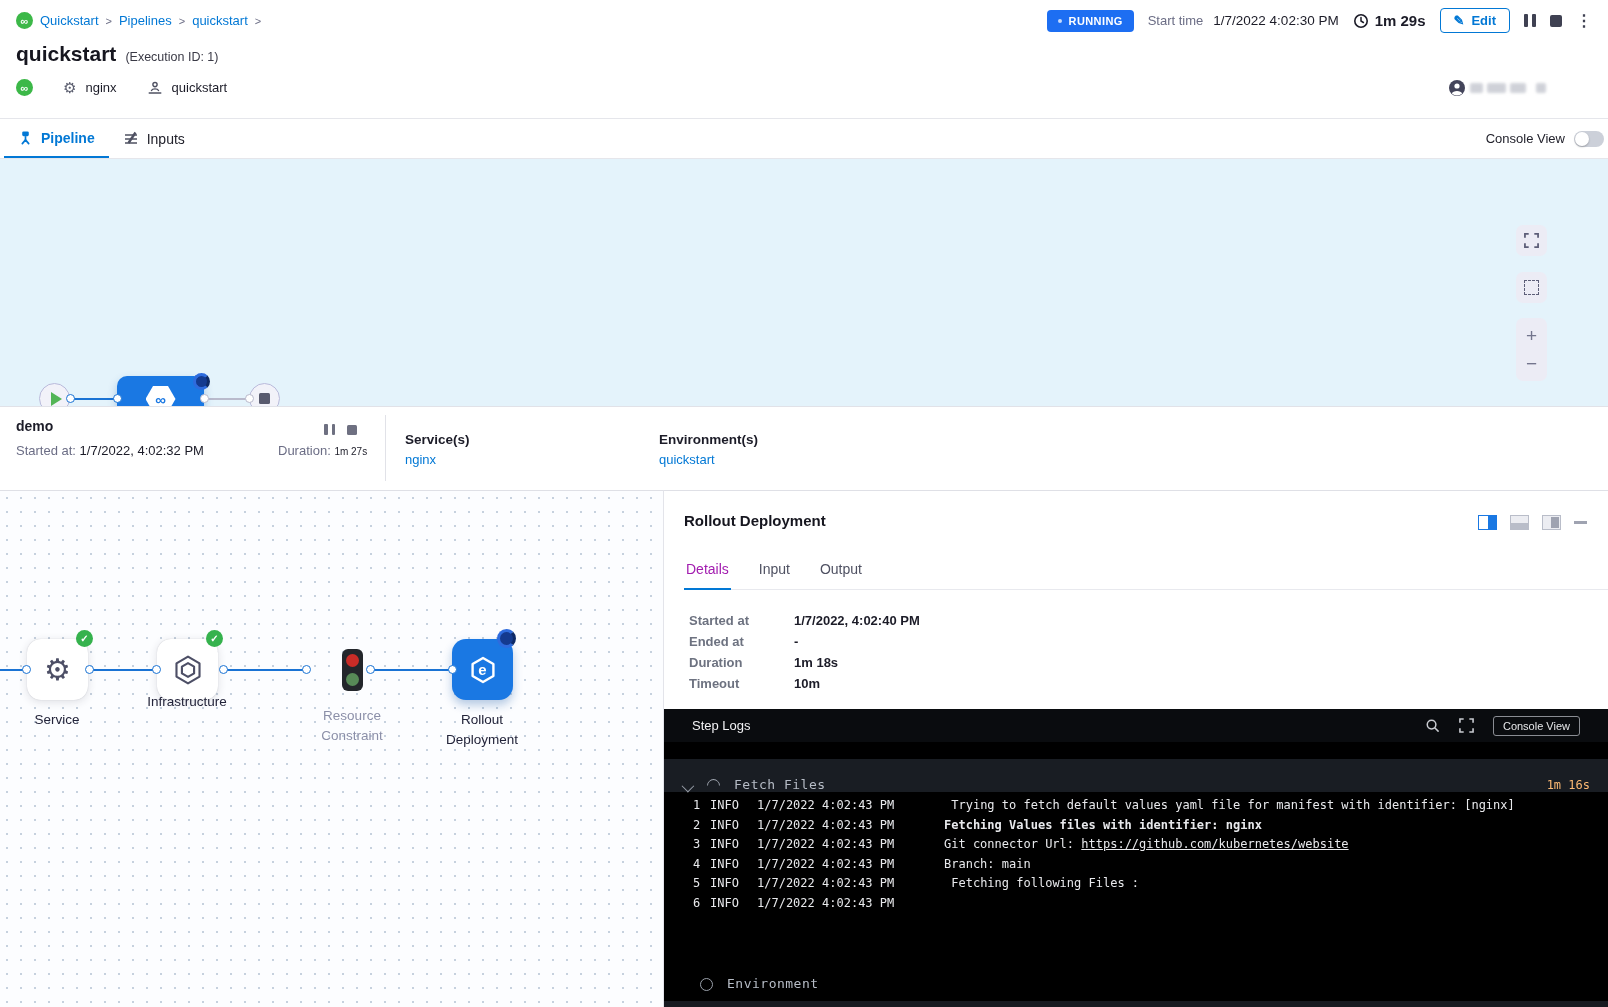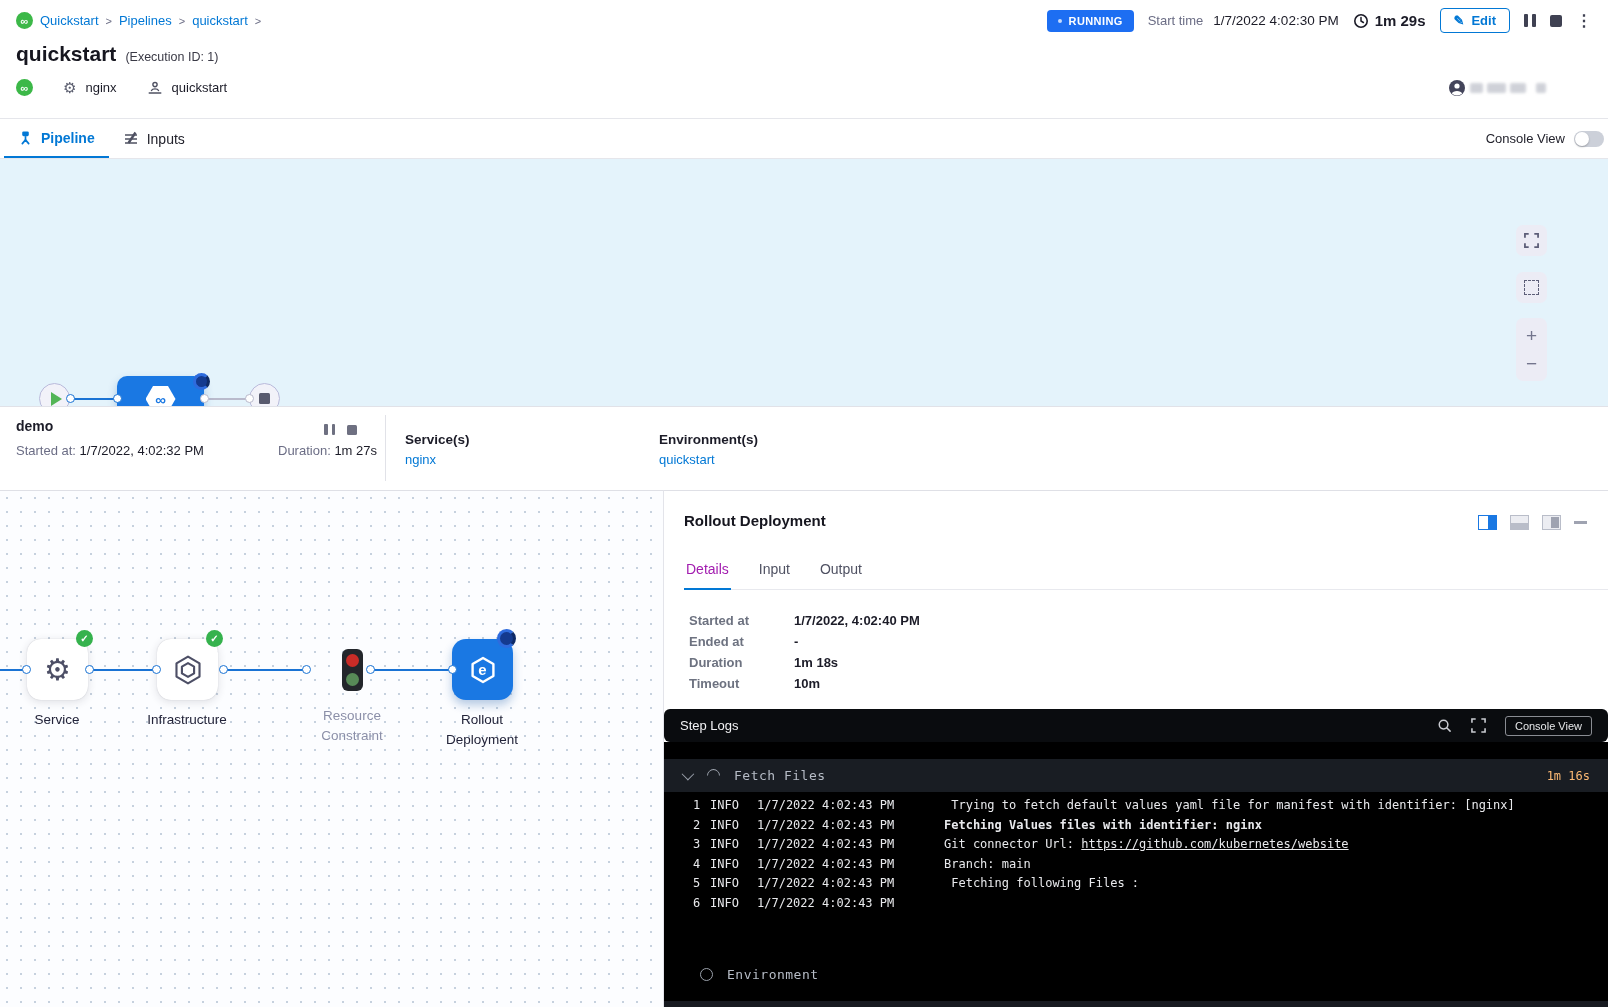--- a/index.html
+++ b/index.html
@@ -109,27 +109,27 @@
   .lay-right i { position:absolute; right:1px; top:1px; bottom:1px; width:45%; background:#9fa3b1; }
   .lay-min { width:13px; height:2.5px; background:#9fa3b1; align-self:center; cursor:pointer; }
   .rp-tabs { left:20px; right:0; top:66px; height:33px; display:flex; gap:26px; border-bottom:1px solid #e8e9ee; font-size:14px; }
   .rp-tab { cursor:pointer; color:#4f5162; padding:4px 2px; }
   .rp-tab-active { color:#a21caf; font-weight:normal; border-bottom:2.5px solid #0278d5; margin-bottom:-1px; }
   .rp-details { left:25px; top:122px; display:grid; grid-template-columns:105px auto; row-gap:6px; font-size:13px; }
   .d-lbl { color:#6d7280; font-weight:bold; }
   .d-val { color:#1c1c28; font-weight:bold; }
 
   
-  .steplogs-bar { left:0; right:0; top:218px; height:33px; background:#0a0c0f; display:flex; align-items:center; padding:0 16px;border-radius:6px; }
+  .steplogs-bar { left:0; right:0; top:218px; height:33px; background:#0a0c0f; display:flex; align-items:center; padding:0 28px; }
   .sl-title { color:#f2f2f4; font-size:13px; }
   .sl-right { margin-left:auto; display:flex; align-items:center; gap:19px; }
   .sl-btn { border:1px solid #8a8d93; color:#e6e7e9; font-size:11px; padding:3px 9px; border-radius:3px; cursor:pointer;
     font-family:"Liberation Sans",sans-serif; background:transparent; }
   .log-body { left:0; right:0; top:251px; bottom:0; background:#000; font-family:"DejaVu Sans Mono",monospace; }
-  .sec-hdr { position:absolute; left:0; right:0; height:33px; background:#191d23; display:flex; align-items:center; padding:0 18px; cursor:pointer; }
+  .sec-hdr { position:absolute; left:0; right:0; height:33px; background:#191d23; display:flex; align-items:flex-end; padding:0 18px; cursor:pointer; }
   .sec-name { color:#b6bcc6; font-size:13px; letter-spacing:.5px; margin-left:14px; }
   .sec-dur { margin-left:auto; color:#fdba74; font-size:12px; }
   .chev { width:9px; height:9px; border-right:1.8px solid #9aa0aa; border-bottom:1.8px solid #9aa0aa; transform:rotate(45deg) translateY(-2px); }
   .spin-ic { width:13px; height:13px; border-radius:50%; border:1.8px solid #9aa0aa; border-bottom-color:transparent; border-left-color:transparent; transform:rotate(-45deg); margin-left:16px; }
   .pend-ic { width:13px; height:13px; border-radius:50%; border:1.6px solid #9aa0aa; margin-left:16px; }
   .log-lines { position:absolute; left:0; right:0; top:54px; }
   .logline { display:grid; grid-template-columns:17px 47px 187px 1fr; padding-left:29px; font-size:12px; line-height:19.5px; color:#e8e9ec; }
   .mrow { min-height:19.5px; white-space:nowrap; }
   .m-bold { font-weight:bold; }
   .log-link { color:#e8e9ec; text-decoration:underline; cursor:pointer; }
@@ -280,21 +280,21 @@
       <span class="lbl-gray">Started at:</span>
       <span class="val-dark" style="font-size:13px;">1/7/2022, 4:02:32 PM</span>
     </div>
     <div class="abs sb-pause" style="left:324px; top:17px;">
         <i></i>
         <i></i>
       </div>
     <div class="abs sb-stop" style="left:347px; top:17.5px;"></div>
     <div class="abs" style="left:278px; top:36px; font-size:13px;">
       <span class="lbl-gray">Duration:</span>
-      <span class="val-dark" style="font-size:13px;margin-top:20px;">1m 27s</span>
+      <span class="val-dark" style="font-size:10px;margin-top:20px;">1m 27s</span>
     </div>
     <div class="vdiv" style="left:385px; top:8px; height:66px;"></div>
     <div class="abs" style="left:405px; top:25px;">
       <div class="sb-h">Service(s)</div>
       <div class="sb-link" style="margin-top:5px;">nginx</div>
     </div>
     <div class="abs" style="left:659px; top:25px;">
       <div class="sb-h">Environment(s)</div>
       <div class="sb-link" style="margin-top:5px;">quickstart</div>
     </div>
@@ -334,21 +334,21 @@
 
     <i class="cc" style="left:22px; top:174px;"></i>
     <i class="cc" style="left:85px; top:174px;"></i>
     <i class="cc" style="left:152px; top:174px;"></i>
     <i class="cc" style="left:219px; top:174px;"></i>
     <i class="cc" style="left:302px; top:174px;"></i>
     <i class="cc" style="left:366px; top:174px;"></i>
     <i class="cc" style="left:448px; top:174px;"></i>
 
     <div class="nlabel" style="left:-8px; top:219px;">Service</div>
-    <div class="nlabel" style="left:122px; top:219px;">Infrastructure</div>
+    <div class="nlabel" style="left:122px; top:201px;">Infrastructure</div>
     <div class="nlabel nlabel-dim" style="left:287px; top:215px;">
       <div>Resource</div>
       <div>Constraint</div>
     </div>
     <div class="nlabel" style="left:417px; top:219px;">
       <div>Rollout</div>
       <div>Deployment</div>
     </div>
   </div>
 

